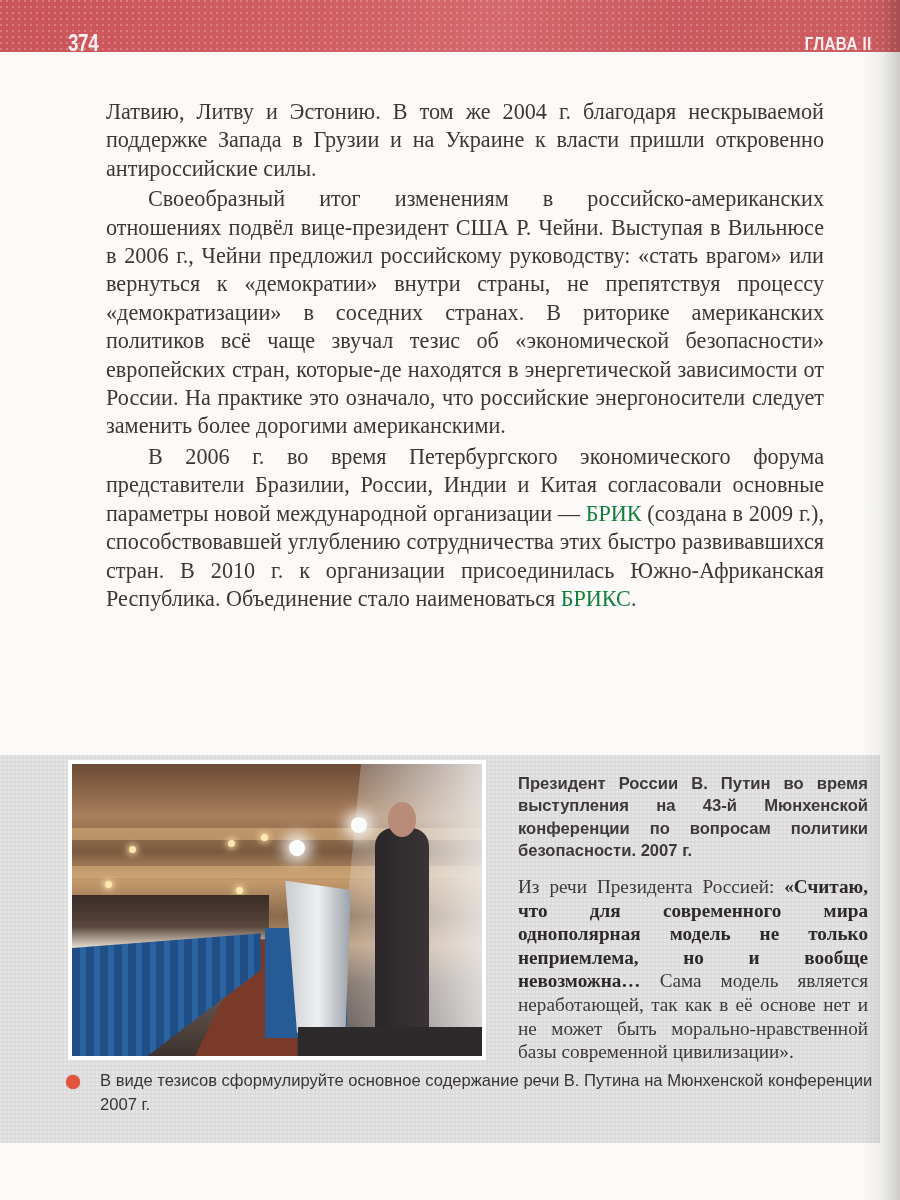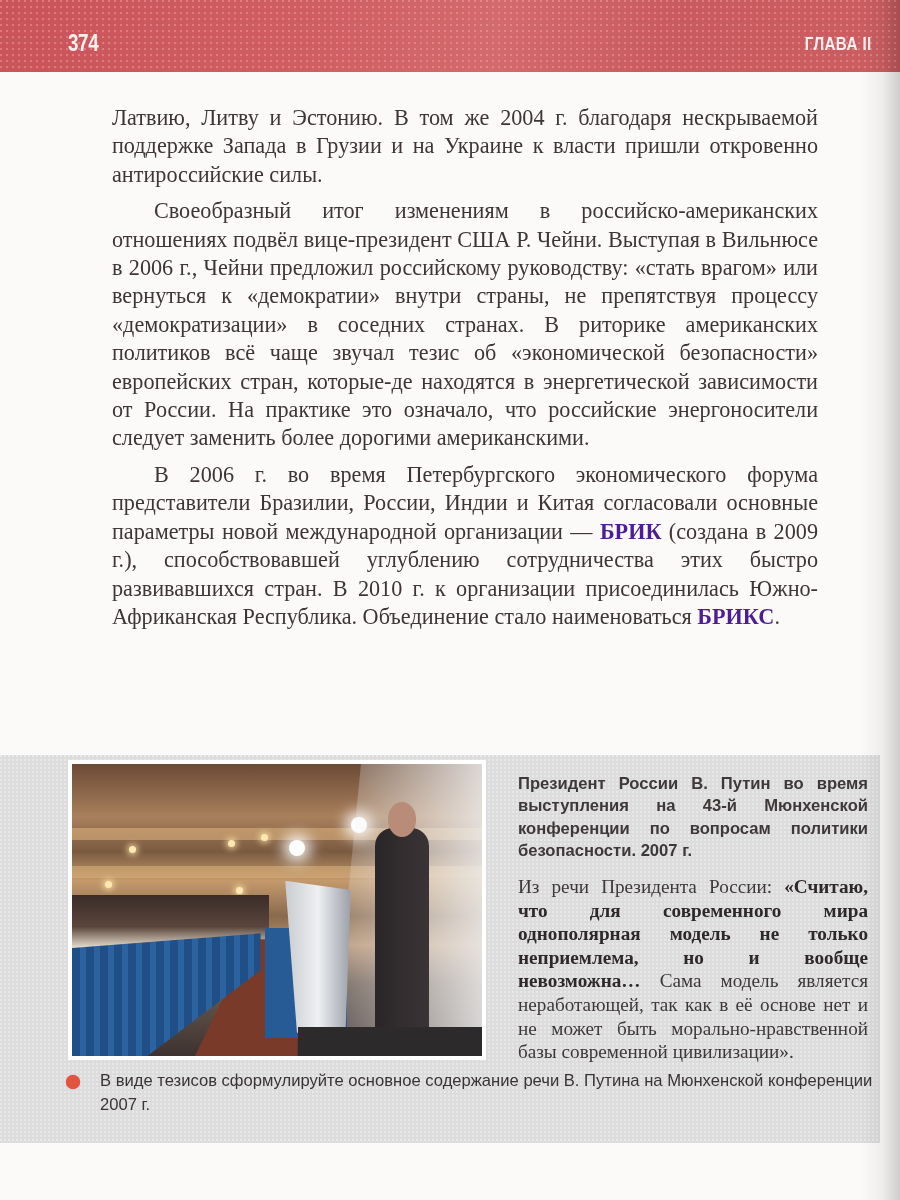--- a/index.html
+++ b/index.html
@@ -9,21 +9,21 @@
     font-family: "Liberation Serif", "DejaVu Serif", serif;
     color: #3a3334;
   }
   
   .gutter {
     position: absolute; top: 0; right: 0; width: 40px; height: 1200px;
     background: linear-gradient(to right, rgba(0,0,0,0) 0%, rgba(0,0,0,0.05) 55%, rgba(0,0,0,0.18) 100%);
     pointer-events: none; z-index: 5;
   }
   .header {
-    position: absolute; top: 0; left: 0; width: 900px; height: 72px;
+    position: absolute; top: 0; left: 0; width: 900px; height: 52px;
     background:
       radial-gradient(circle at 1px 1px, rgba(255,190,190,0.35) 1.2px, transparent 1.6px) 0 0/6px 6px,
       linear-gradient(100deg, #c9545a 0%, #cf5e63 35%, #d36a6d 55%, #c95a5f 75%, #cc5e62 100%);
   }
   .page-number {
     position: absolute; left: 68px; top: 30px;
     font-family: "Liberation Sans", "DejaVu Sans", sans-serif;
     font-weight: bold; font-size: 23px; color: #fbeeee; letter-spacing: -0.5px;
     transform: scaleX(0.82); transform-origin: left center;
   }
@@ -31,23 +31,23 @@
     position: absolute; right: 28px; top: 33px;
     font-family: "Liberation Sans", "DejaVu Sans", sans-serif;
     font-weight: bold; font-size: 19px; color: #fbeeee; letter-spacing: 0.5px;
     transform: scaleX(0.8); transform-origin: right center;
   }
   .body-text {
     position: absolute; left: 104px; top: 96px; width: 722px;
     font-size: 22.2px; line-height: 28.4px; text-align: justify;
     color: #3d3536;
   }
-  .body-text p { margin: 8px; text-indent: 42px; }
+  .body-text p { margin: 2px; text-indent: 42px; }
   .body-text p.cont { text-indent: 0; }
-  .body-text b { font-weight: bold; color: #4c1d95; }
+  .body-text b { font-weight: normal; color: #15803d; }
 
   .figure-block {
     position: absolute; left: 0; top: 755px; width: 880px; height: 388px;
     background:
       radial-gradient(circle at 1px 1px, rgba(255,255,255,0.35) 0.8px, transparent 1.1px) 0 0/4px 4px,
       #dcdcdc;
   }
   .photo-frame {
     position: absolute; left: 68px; top: 5px; width: 418px; height: 300px;
     background: #fff; padding: 4px; box-sizing: border-box;
@@ -126,21 +126,21 @@
       <div class="table-right"></div>
       <div class="podium"></div>
       <div class="speaker-body"></div>
       <div class="speaker-head"></div>
       <div class="stage"></div>
     </div>
   </div>
 
   <div class="caption-title">Президент России В. Путин во время выступления на 43-й Мюнхенской конференции по вопросам политики безопасности. 2007 г.</div>
 
-  <div class="caption-quote"><span>Из речи Президента России: </span><b>«Считаю, что для современного мира однополярная модель не только неприемлема, но и вообще невозможна…</b><span> Сама модель является неработающей, так как в её основе нет и не может быть морально-нравственной базы современной цивилизации».</span></div>
+  <div class="caption-quote"><span>Из речи Президента Россией: </span><b>«Считаю, что для современного мира однополярная модель не только неприемлема, но и вообще невозможна…</b><span> Сама модель является неработающей, так как в её основе нет и не может быть морально-нравственной базы современной цивилизации».</span></div>
 
   <div class="task">
     <span class="task-bullet"></span>
     <span class="task-text">В виде тезисов сформулируйте основное содержание речи В. Путина на Мюнхенской конференции 2007 г.</span>
   </div>
 </div>
 
 <div class="gutter"></div>
 
 </body></html>

